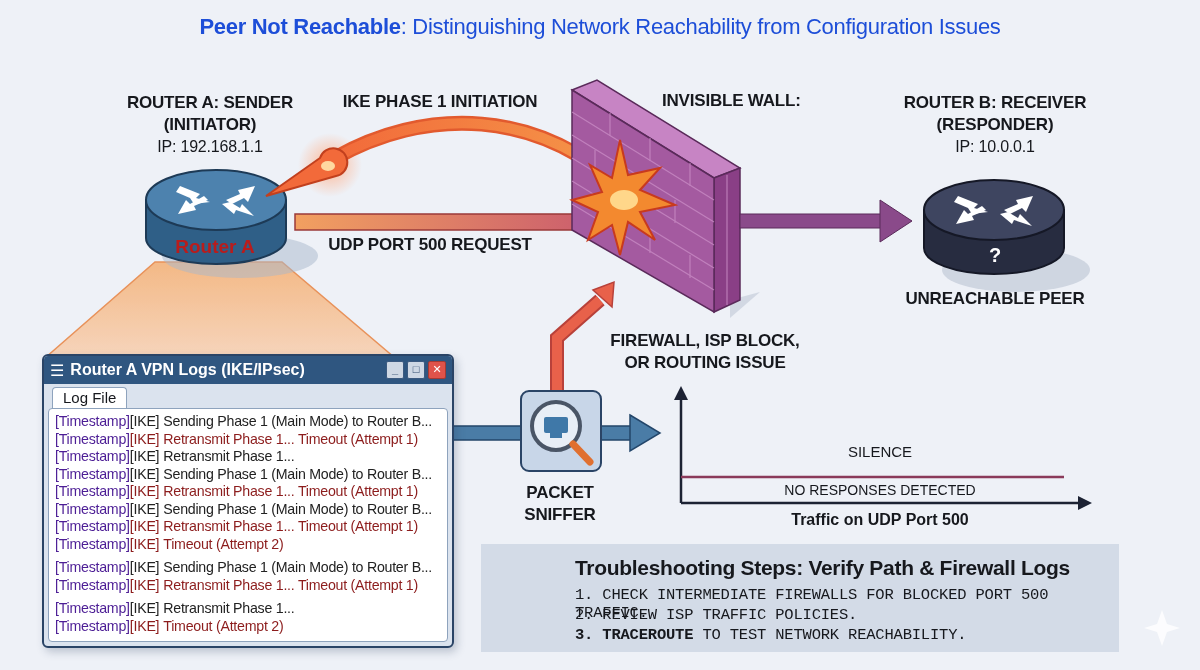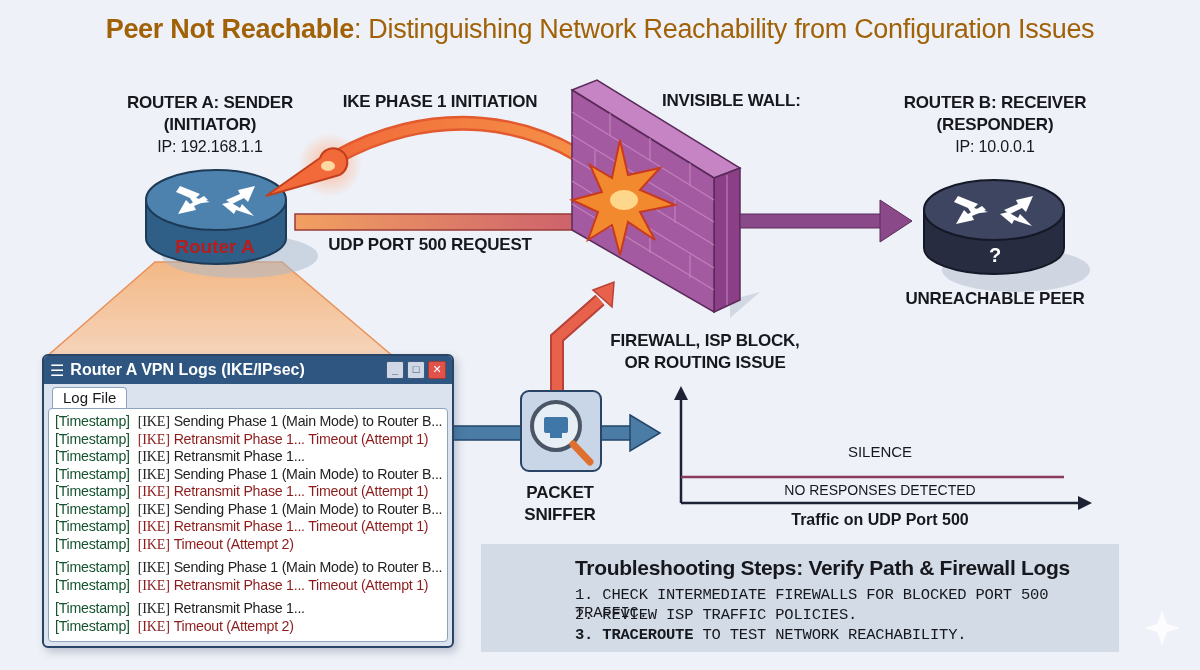--- a/index.html
+++ b/index.html
@@ -5,21 +5,21 @@
   html, body { margin: 0; padding: 0; }
   body {
     width: 1200px; height: 670px; overflow: hidden; position: relative;
     background: #eef1f7;
     font-family: "Liberation Sans", "DejaVu Sans", sans-serif;
     color: #16181d;
   }
   .abs { position: absolute; }
   .title {
     left: 0; top: 14px; width: 1200px; text-align: center;
-    font-size: 27px; letter-spacing: -0.3px; color: #a16207;
+    font-size: 22px; letter-spacing: -0.3px; color: #1d4ed8;
   }
   .title b { font-weight: 700; }
   .lbl { font-weight: 700; text-align: center; line-height: 22px; font-size: 17px; letter-spacing: -0.2px; }
   .ip { font-weight: 400; font-size: 16px; }
   svg.scene { position: absolute; left: 0; top: 0; }
 
   
   .logwin {
     left: 42px; top: 354px; width: 408px; height: 290px;
     background: #dbe3ee; border: 2px solid #2a4466; border-radius: 6px;
@@ -38,22 +38,22 @@
     position: absolute; left: 8px; top: 3px; padding: 0 10px; height: 20px; line-height: 20px;
     background: #ffffff; border: 1px solid #8ea3bd; border-bottom: none; border-radius: 4px 4px 0 0;
     font-size: 15px;
   }
   .logbody {
     position: absolute; left: 4px; right: 4px; top: 52px; bottom: 4px; background: #fff;
     border: 1px solid #8ea3bd; border-radius: 4px; padding: 4px 6px;
   }
   .logline { font-size: 14.2px; line-height: 17.5px; white-space: nowrap; letter-spacing: -0.25px; }
   .logline.gap { margin-top: 6px; }
-  .logline .ts { color: #14532d; }
-  .logline .tag { color: #222; margin-left: 8px; font-family: Liberation Serif, serif; }
+  .logline .ts { color: #4c1d95; }
+  .logline .tag { color: #222; margin-left: 0; }
   .logline .msg { margin-left: 4px; color: #222; }
   .logline.err .tag, .logline.err .msg { color: #8c1c1c; }
 
   
   .panel {
     left: 481px; top: 544px; width: 638px; height: 108px;
     background: #d3dbe7; border-radius: 0;
   }
   .panel-title { position: absolute; left: 94px; top: 12px; font-size: 21px; font-weight: 700; letter-spacing: -0.3px; }
   .step { position: absolute; left: 94px; font-size: 15.5px; letter-spacing: -0.2px; font-family: Liberation Mono, monospace; }

